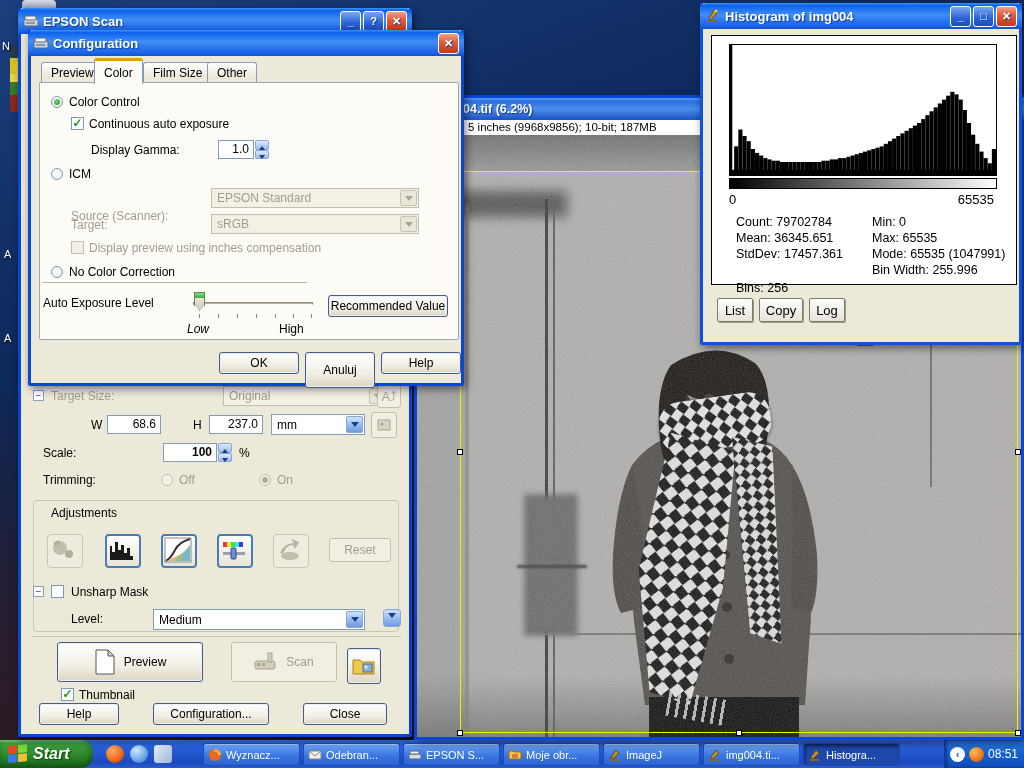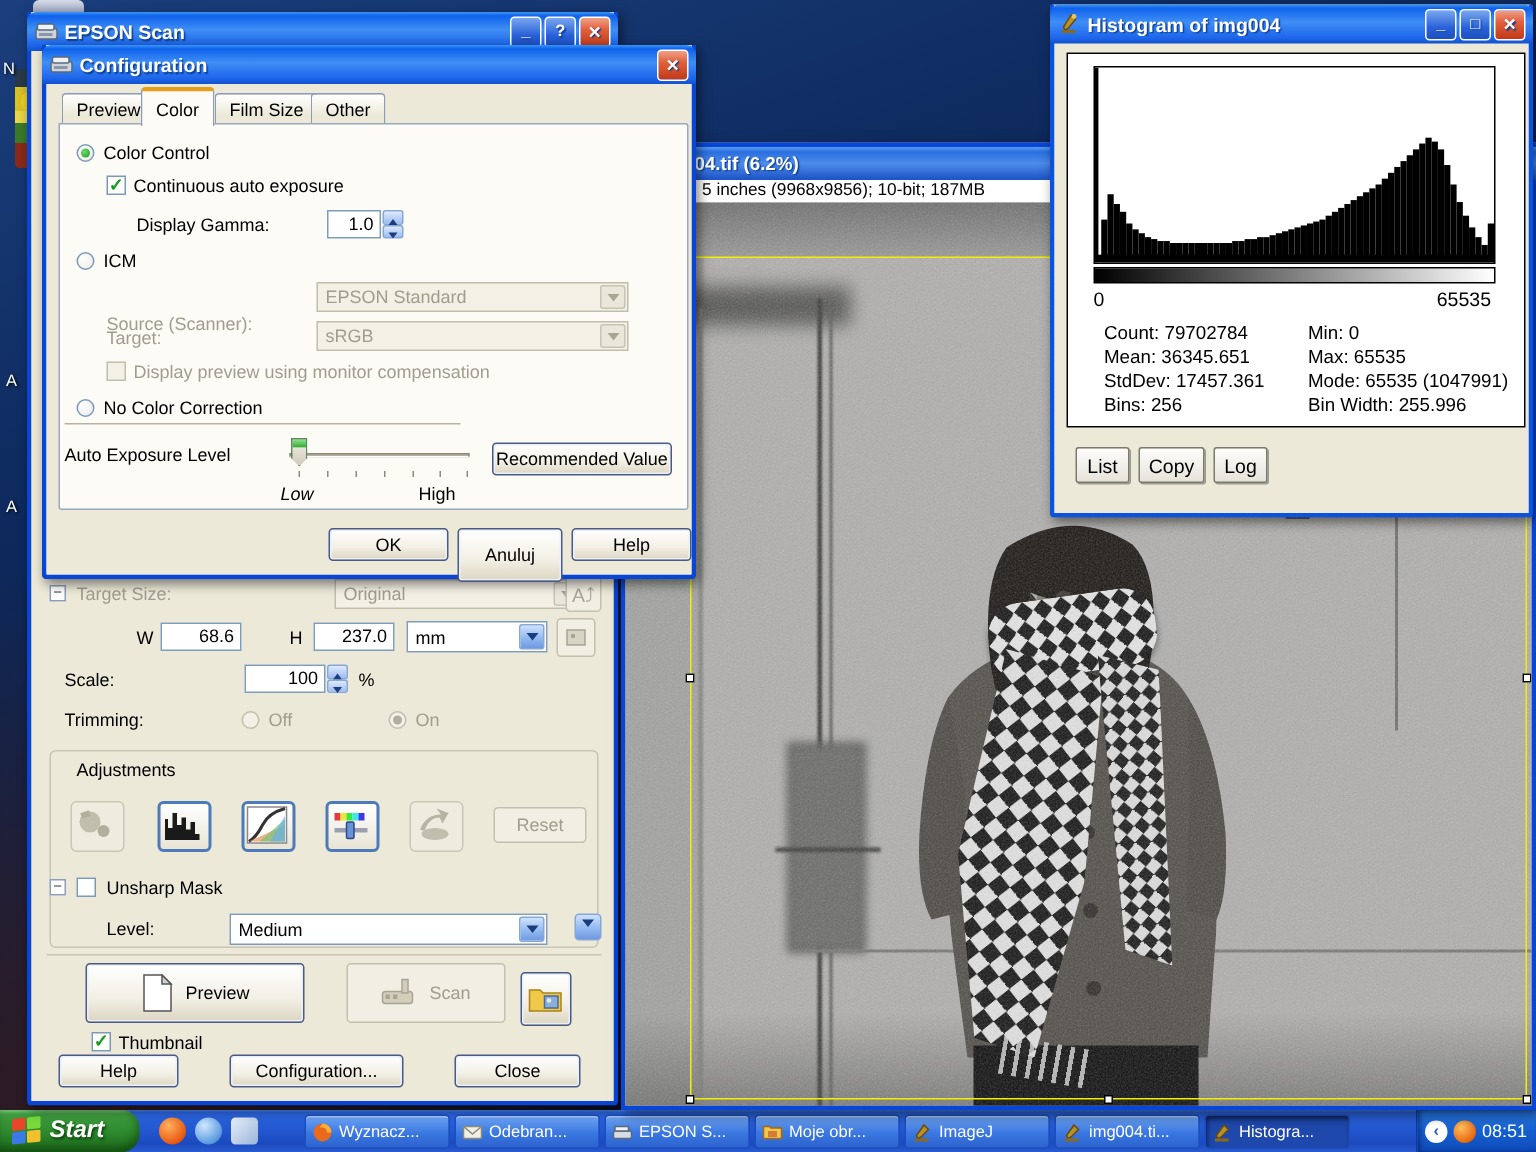--- a/index.html
+++ b/index.html
@@ -197,21 +197,21 @@
       <span class="arrow-btn"></span>
     </div>
     <div class="xbtn disabled" style="left:350px; top:404px; width:26px; height:26px;">
       <svg width="16" height="16" viewBox="0 0 16 16">
           <rect x="2" y="3" width="12" height="10" fill="#d8d4c4" stroke="#a9a595"></rect>
           <circle cx="6" cy="7" r="1.5" fill="#a9a595"></circle>
         </svg>
     </div>
 
     <div class="lbl" style="left:22px; top:438px;">Scale:</div>
-    <div class="field" style="left:142px; top:435px; width:54px; height:19px;">100</div>
+    <div class="field" style="left:142px; top:435px; width:54px; height:19px;font-weight:bold;">100</div>
     <div class="spinner" style="left:197px; top:435px; height:19px;">
         <i class="up"></i>
         <i class="dn"></i>
       </div>
     <div class="lbl" style="left:218px; top:438px;">%</div>
 
     <div class="lbl" style="left:22px; top:465px;">Trimming:</div>
     <div class="radio disabled" style="left:140px; top:466px;"></div>
     <div class="lbl gray" style="left:158px; top:465px;">Off</div>
     <div class="radio disabled sel" style="left:238px; top:466px;"></div>
@@ -431,21 +431,21 @@
       <span class="arrow-btn"></span>
     </div>
 
     <div class="lbl gray" style="left:40px; top:188px;">Target:</div>
     <div class="combo disabled" style="left:180px; top:184px; width:208px; height:20px;text-align:center;">
       <span>sRGB</span>
       <span class="arrow-btn"></span>
     </div>
 
     <div class="checkbox disabled" style="left:40px; top:211px;"></div>
-    <div class="lbl gray" style="left:58px; top:211px;">Display preview using monitor compensation</div>
+    <div class="lbl gray" style="left:58px; top:211px;">Display preview using inches compensation</div>
 
     <div class="radio" style="left:20px; top:236px;"></div>
     <div class="lbl" style="left:38px; top:235px;">No Color Correction</div>
 
     <div class="abs" style="left:12px; top:252px; width:264px; height:1px; background:#b8b4a4;"></div>
 
     <div class="lbl" style="left:12px; top:266px;">Auto Exposure Level</div>
     <div class="slider-track" style="left:162px; top:272px; width:120px;"></div>
     <div class="slider-thumb" style="left:163px; top:262px;"></div>
     <div class="tick" style="left:168px; top:284px;"></div>
@@ -553,21 +553,21 @@
             <rect x="252.00" y="80.00" width="4.00" height="20.00" fill="#000"></rect>
             <rect x="0" y="96" width="256" height="4" fill="#000"></rect>
           </svg>
       </div>
       <div id="hist-grad"></div>
       <div class="hist-axis" style="left:17px;">0</div>
       <div class="hist-axis" style="right:22px;">65535</div>
       <div class="hist-stat" style="left:24px; top:178px;">Count: 79702784</div>
       <div class="hist-stat" style="left:24px; top:194px;text-align:center;">Mean: 36345.651</div>
       <div class="hist-stat" style="left:24px; top:210px;">StdDev: 17457.361</div>
-      <div class="hist-stat" style="left:24px; top:226px;">Bins: 256</div>
+      <div class="hist-stat" style="left:24px; top:244px;">Bins: 256</div>
       <div class="hist-stat" style="left:160px; top:178px;">Min: 0</div>
       <div class="hist-stat" style="left:160px; top:194px;">Max: 65535</div>
       <div class="hist-stat" style="left:160px; top:210px;">Mode: 65535 (1047991)</div>
       <div class="hist-stat" style="left:160px; top:226px;">Bin Width: 255.996</div>
     </div>
     <div class="jbtn" style="left:14px; width:36px;">
         <span>List</span>
       </div>
     <div class="jbtn" style="left:56px; width:44px;">
         <span>Copy</span>

